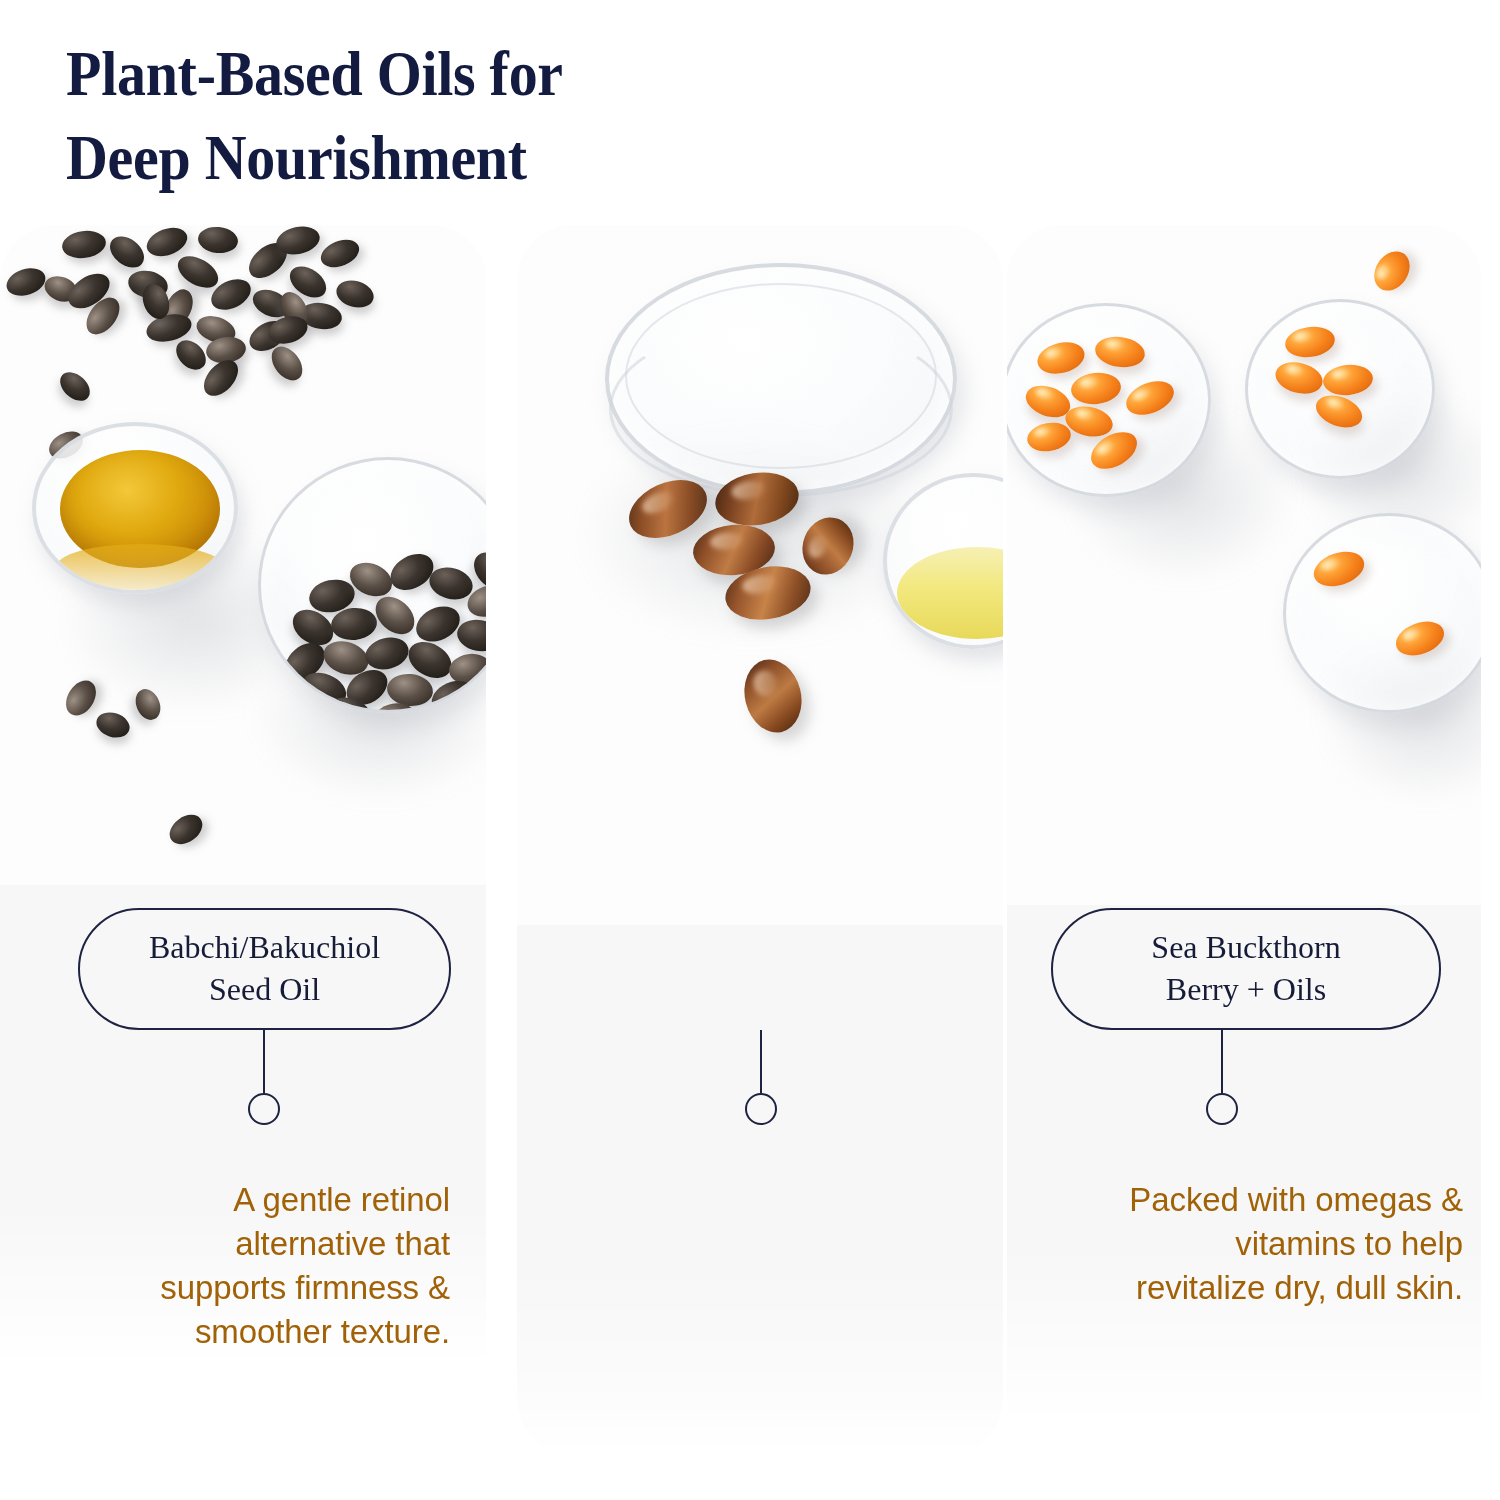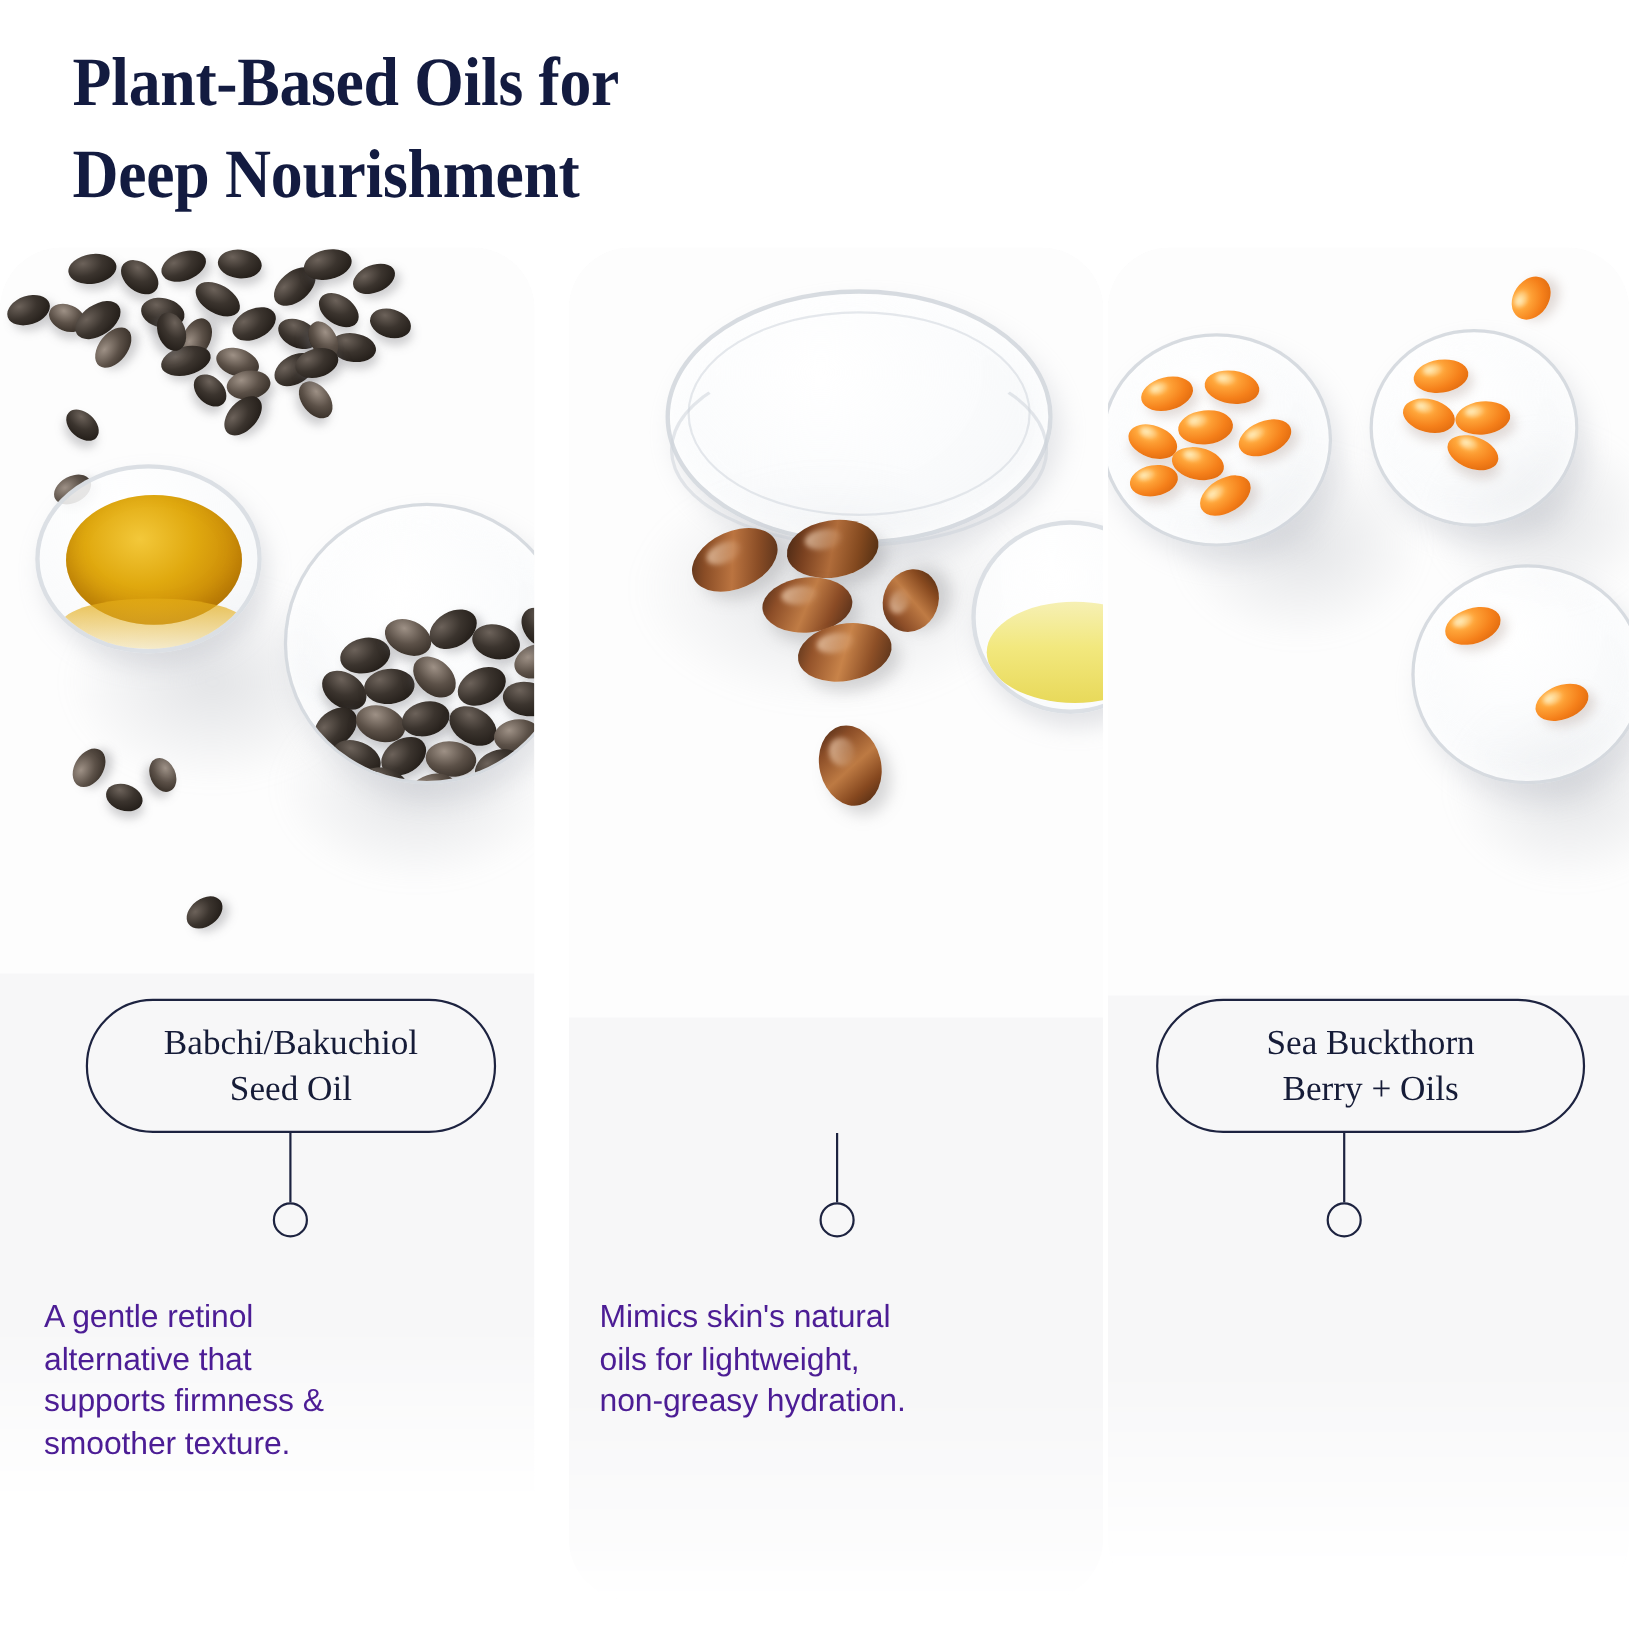--- a/index.html
+++ b/index.html
@@ -210,27 +210,27 @@
     border-radius: 50%;
     background: transparent;
   }
 
   
   .desc {
     position: absolute;
     top: 1178px;
     left: 40px;
     width: 410px;
-    text-align: left;
+    text-align: right;
     font-family: "Liberation Sans", sans-serif;
     font-weight: 300;
-    font-size: 29px;
+    font-size: 33px;
     line-height: 1.33;
     letter-spacing: -0.1px;
-    color: #4c1d95;
+    color: #a16207;
     white-space: pre-line;
   }
 
   
   .column.c1 .pill { left: 46px; width: 394px; }
   .column.c1 .connector { left: 243px; }
   .column.c1 .node-circle { left: 228px; }
   .column.c1 .desc { left: 28px; width: 430px; top: 1178px; }
 
   .column.c2 .pill { left: 44px; width: 390px; }
@@ -378,23 +378,20 @@
           <div class="jojoba" style="left:208px; top:342px; width:86px; height:52px; transform:rotate(-10deg);
                       background: linear-gradient(116deg,#4f2e19 0%,#95542b 22%,#c88349 50%,#8e5027 74%,#4a2a16 100%);"></div>
           <div class="jojoba" style="left:228px; top:434px; width:56px; height:74px; transform:rotate(-14deg);
                       background: linear-gradient(152deg,#4a2a18 0%,#8b4d27 24%,#bd7a43 52%,#86481f 76%,#432410 100%);"></div>
 
         </div>
       </div>
 
       <div class="connector"></div>
       <div class="node-circle"></div>
-      <div class="desc">Mimics skin's natural
-oils for lightweight,
-non-greasy hydration.</div>
     </div>
 
     <div class="column c2">
 
       <div class="panel-card" style="width:474px;">
         <div class="photo" style="width:474px; height:680px;">
 
           <div class="softshadow" style="left:60px;  top:180px; width:230px; height:180px;"></div>
           <div class="softshadow" style="left:290px; top:160px; width:210px; height:170px;"></div>
           <div class="softshadow" style="left:310px; top:400px; width:220px; height:180px;"></div>
@@ -423,16 +420,19 @@
 
         </div>
       </div>
 
       <div class="pill">
         <span class="pill-text">Sea Buckthorn
 Berry + Oils</span>
       </div>
       <div class="connector"></div>
       <div class="node-circle"></div>
+      <div class="desc">Packed with omegas &amp;
+vitamins to help
+revitalize dry, dull skin.</div>
     </div>
 
   </div>
 </div>
 
 </body></html>

